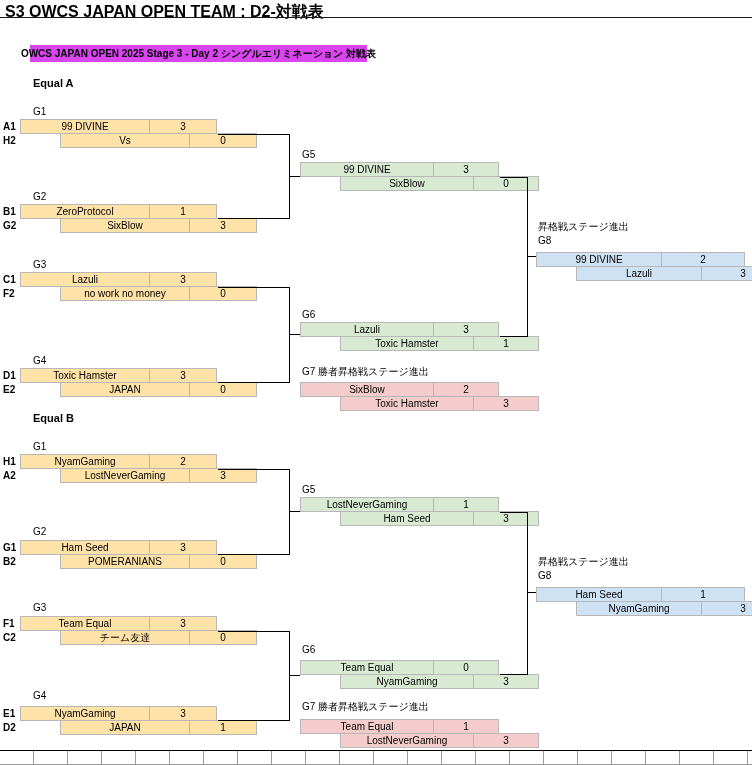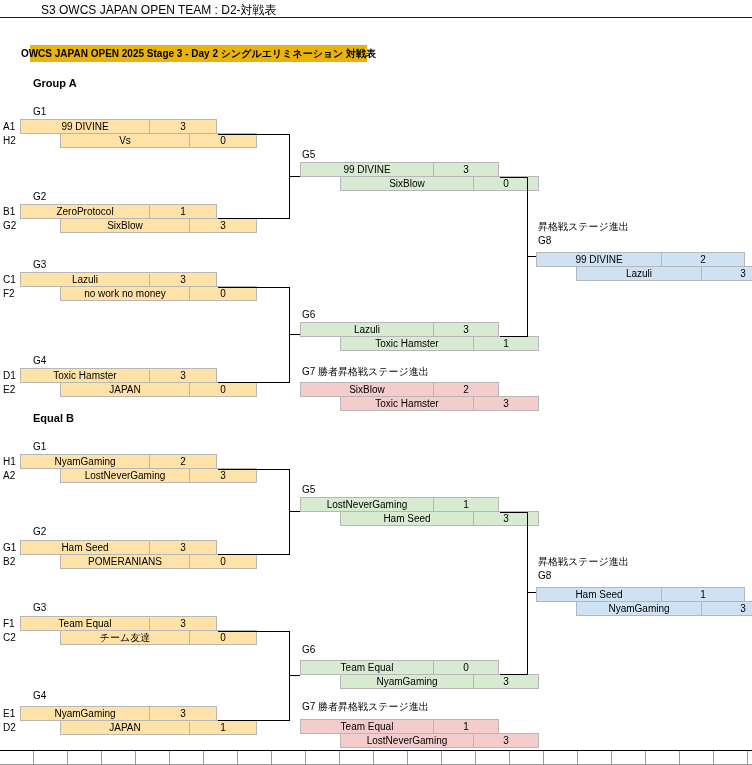--- a/index.html
+++ b/index.html
@@ -1,54 +1,54 @@
 <!DOCTYPE html>
 <html><head>
 <meta charset="utf-8">
 <style>
   html,body{margin:0;padding:0;background:#fff;}
   .page{position:relative;width:752px;height:765px;background:#ffffff;overflow:hidden;
         font-family:"Liberation Sans","DejaVu Sans",sans-serif;color:#000;}
-  .sheet-title{position:absolute;left:5px;top:2px;font-size:12px;font-weight:normal;white-space:nowrap;margin-left:36px;}
+  .sheet-title{position:absolute;left:5px;top:2px;font-size:16px;font-weight:bold;white-space:nowrap;}
   .top-rule{position:absolute;left:0;top:17px;width:752px;height:0;border-top:1px solid #1a1a1a;}
-  .banner{position:absolute;left:30px;top:45px;width:337px;height:17px;background:#eab308;
+  .banner{position:absolute;left:30px;top:45px;width:337px;height:17px;background:#d946ef;
           display:flex;align-items:center;justify-content:center;font-size:10px;font-weight:bold;white-space:nowrap;}
   .group-label{position:absolute;font-size:11px;font-weight:bold;}
   .glabel{position:absolute;font-size:10px;white-space:nowrap;}
   .match{position:absolute;}
   .mrow{display:flex;position:relative;height:15px;}
   .mrow + .mrow{margin-top:-1px;padding-left:40px;}
   .cell{box-sizing:border-box;border:1px solid #b7b7b7;height:15px;font-size:10px;
         display:flex;align-items:center;justify-content:center;overflow:hidden;white-space:nowrap;}
   .cell.score{margin-left:-1px;}
   .c-or .name{width:130px;background:#ffe2a8;}
   .c-or .score{width:68px;background:#ffe2a8;}
   .c-gr .name{width:134px;background:#d9ead3;}
   .c-gr .score{width:66px;background:#d9ead3;}
   .c-pk .name{width:134px;background:#f4cccc;}
   .c-pk .score{width:66px;background:#f4cccc;}
   .c-bl .name{width:126px;background:#cfe2f3;}
   .c-bl .score{width:84px;background:#cfe2f3;}
-  .seed{position:absolute;left:-17px;top:0;width:16px;height:15px;line-height:15px;font-size:10px;text-align:left;}
+  .seed{position:absolute;left:-17px;top:0;width:16px;height:15px;line-height:15px;font-size:10px;text-align:left;font-weight:bold;}
   .elbow{position:absolute;box-sizing:border-box;border:1px solid #000;border-left:none;background:transparent;}
   .stub{position:absolute;height:0;border-top:1px solid #000;}
   .bottom-grid{position:absolute;left:0;top:750px;width:752px;height:15px;box-sizing:border-box;
         border-top:1px solid #000;border-bottom:1px solid #9a9a9a;
         background:repeating-linear-gradient(to right,transparent 0,transparent 33px,#9a9a9a 33px,#9a9a9a 34px);}
 </style>
 </head>
 <body>
 
 <div class="page">
 
   <div class="sheet-title">S3 OWCS JAPAN OPEN TEAM : D2-対戦表</div>
   <div class="top-rule"></div>
   <div class="banner">OWCS JAPAN OPEN 2025 Stage 3 - Day 2 シングルエリミネーション 対戦表</div>
 
-  <div class="group-label" style="left:33px;top:77px">Group A</div>
+  <div class="group-label" style="left:33px;top:77px">Equal A</div>
 
   <div class="glabel" style="left:33px;top:106px">G1</div>
   <div class="match c-or" style="left:20px;top:119px">
     <div class="mrow">
       <div class="seed">A1</div>
       <div class="cell name">99 DIVINE</div>
       <div class="cell score">3</div>
     </div>
     <div class="mrow">
       <div class="seed">H2</div>

